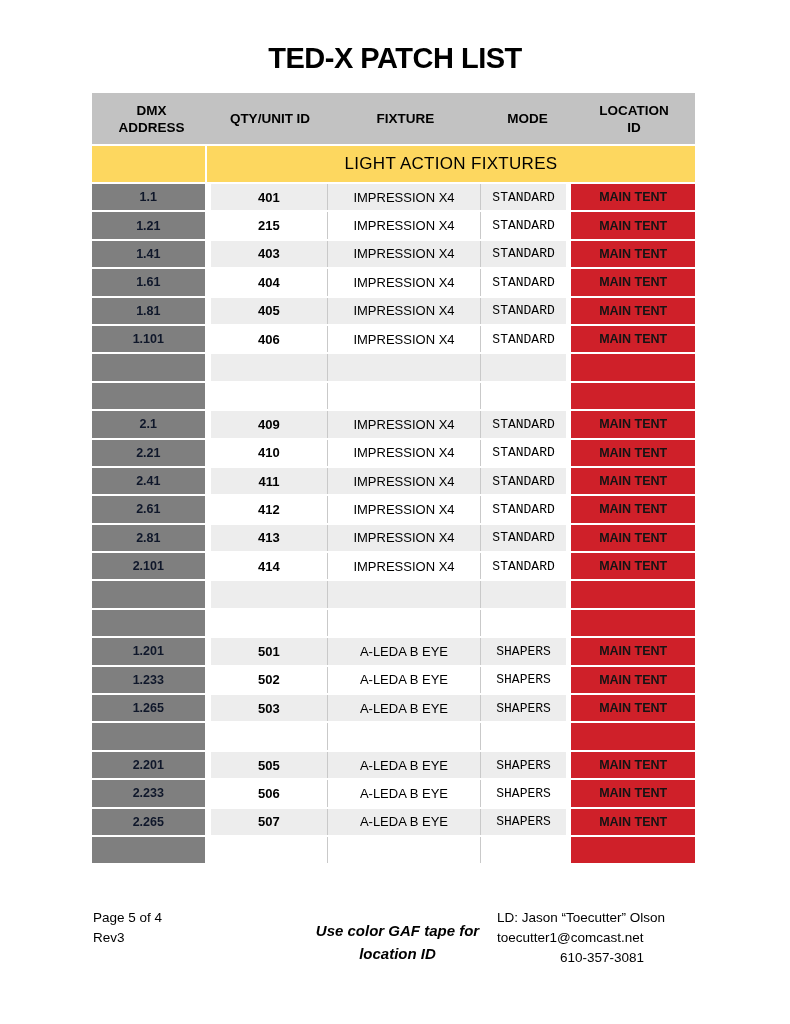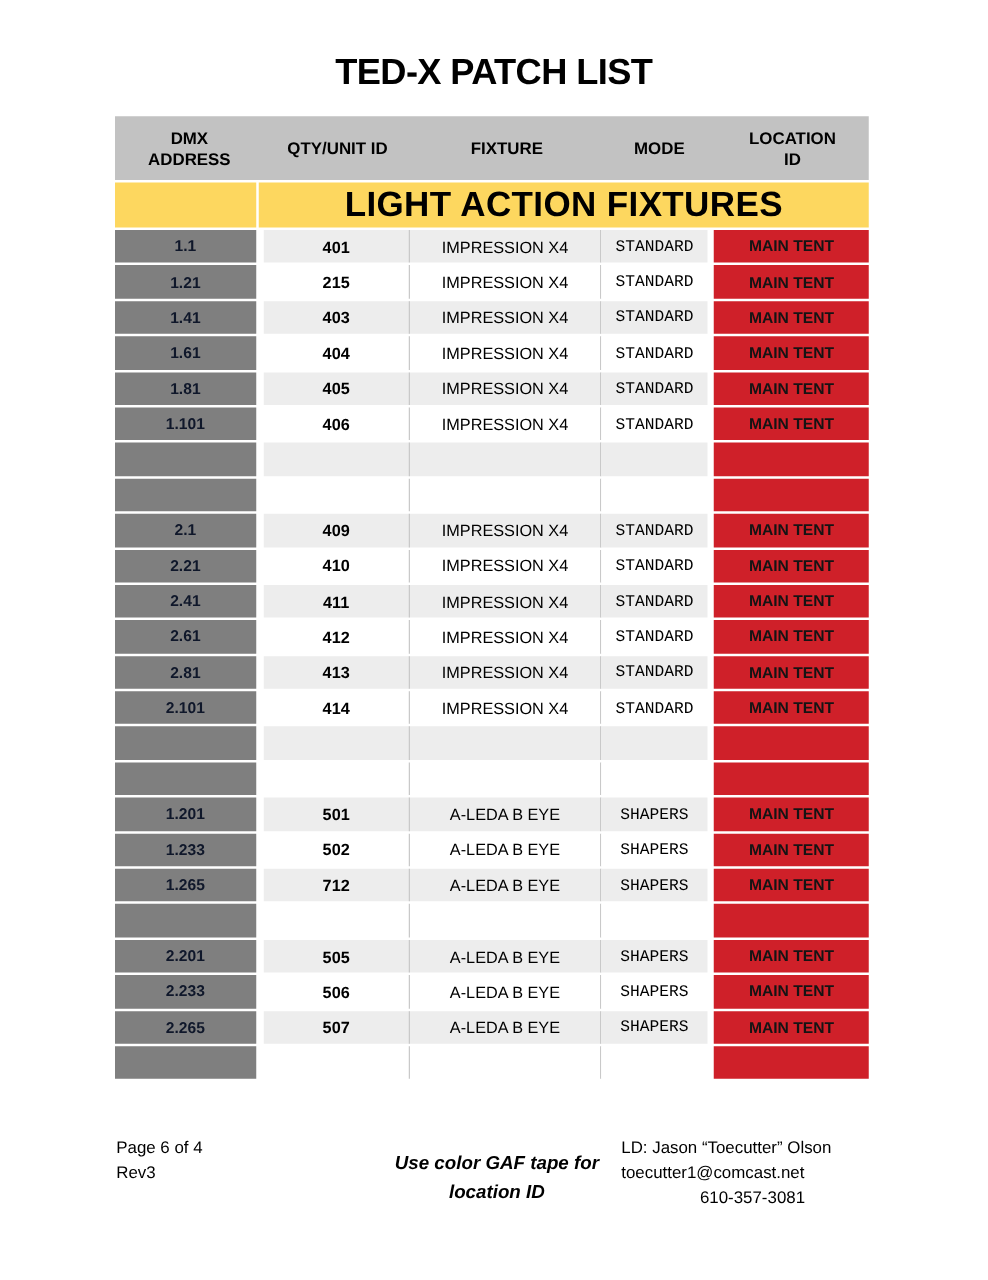--- a/index.html
+++ b/index.html
@@ -22,21 +22,21 @@
   .thead{display:flex;background:var(--header-gray);height:51px;align-items:center;}
   .th{
     text-align:center;font-weight:bold;font-size:13.5px;line-height:17px;
     white-space:pre-line;
   }
   .th.c1{width:119px}.th.c2{width:118px}.th.c3{width:153px}.th.c4{width:91px}.th.c5{width:122px}
   .banner-row{display:flex;margin-top:2px;height:36px;}
   .banner-left{width:113px;background:var(--yellow);margin-right:2px;}
   .banner-main{
     width:488px;background:var(--yellow);display:flex;align-items:center;justify-content:center;
-    font-weight:bold;font-size:28px;letter-spacing:0.3px;
+    font-weight:normal;font-size:17px;letter-spacing:0.3px;
   }
   .tbody{margin-top:2px;}
   .row{display:flex;height:26.4px;margin-bottom:2px;}
   .cell{display:flex;align-items:center;justify-content:center;font-size:13px;}
   .dmx{width:113px;background:var(--dmx-gray);color:#0f172a;font-weight:bold;font-size:12.5px;margin-right:6px;}
   .qty{width:117px;font-weight:bold;border-right:1px solid #c9c9c9;}
   .fixture{width:152px;border-right:1px solid #c9c9c9;}
   .mode{width:86px;margin-right:5px;font-family:Liberation Mono, monospace;}
   .loc{width:124px;background:var(--red);color:#141414;font-weight:bold;font-size:12.5px;}
   .row.alt .mid{background:var(--row-alt);}
@@ -209,21 +209,21 @@
   <div class="row plain">
     <div class="cell dmx">1.233</div>
     <div class="cell qty mid">502</div>
     <div class="cell fixture mid">A-LEDA B EYE</div>
     <div class="cell mode mid">SHAPERS</div>
     <div class="cell loc">MAIN TENT</div>
   </div>
 
   <div class="row alt">
     <div class="cell dmx">1.265</div>
-    <div class="cell qty mid">712</div>
+    <div class="cell qty mid">503</div>
     <div class="cell fixture mid">A-LEDA B EYE</div>
     <div class="cell mode mid">SHAPERS</div>
     <div class="cell loc">MAIN TENT</div>
   </div>
 
   <div class="row plain">
     <div class="cell dmx"></div>
     <div class="cell qty mid"></div>
     <div class="cell fixture mid"></div>
     <div class="cell mode mid"></div>
@@ -258,21 +258,21 @@
     <div class="cell dmx"></div>
     <div class="cell qty mid"></div>
     <div class="cell fixture mid"></div>
     <div class="cell mode mid"></div>
     <div class="cell loc"></div>
   </div>
 </div>
 </div>
 
 <div class="footer-left">
-  <div>Page 6 of 4</div>
+  <div>Page 5 of 4</div>
   <div>Rev3</div>
 </div>
 
 <div class="footer-note">
   <div>Use color GAF tape for</div>
   <div>location ID</div>
 </div>
 
 <div class="footer-right">
   <div>LD: Jason “Toecutter” Olson</div>

